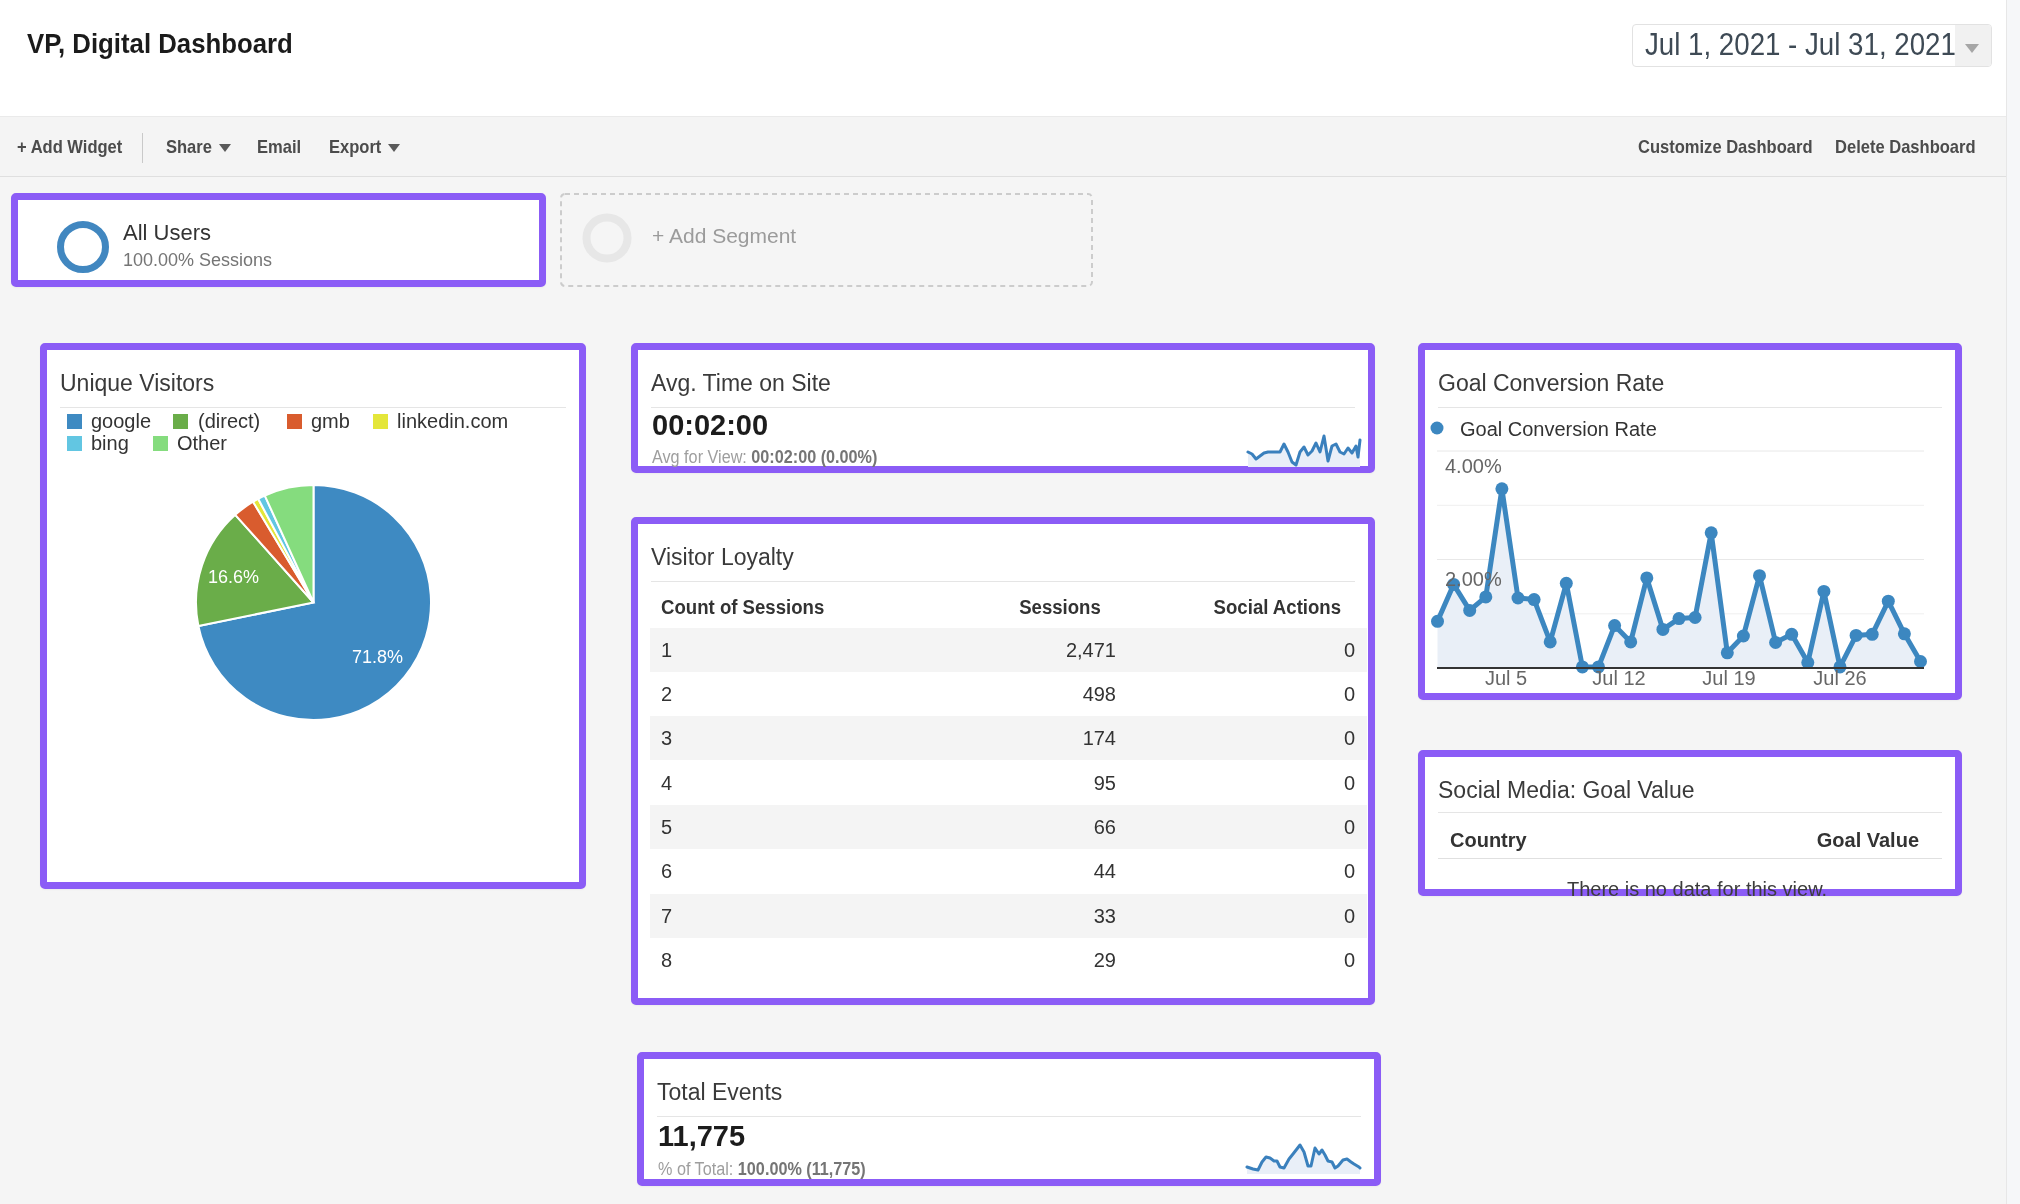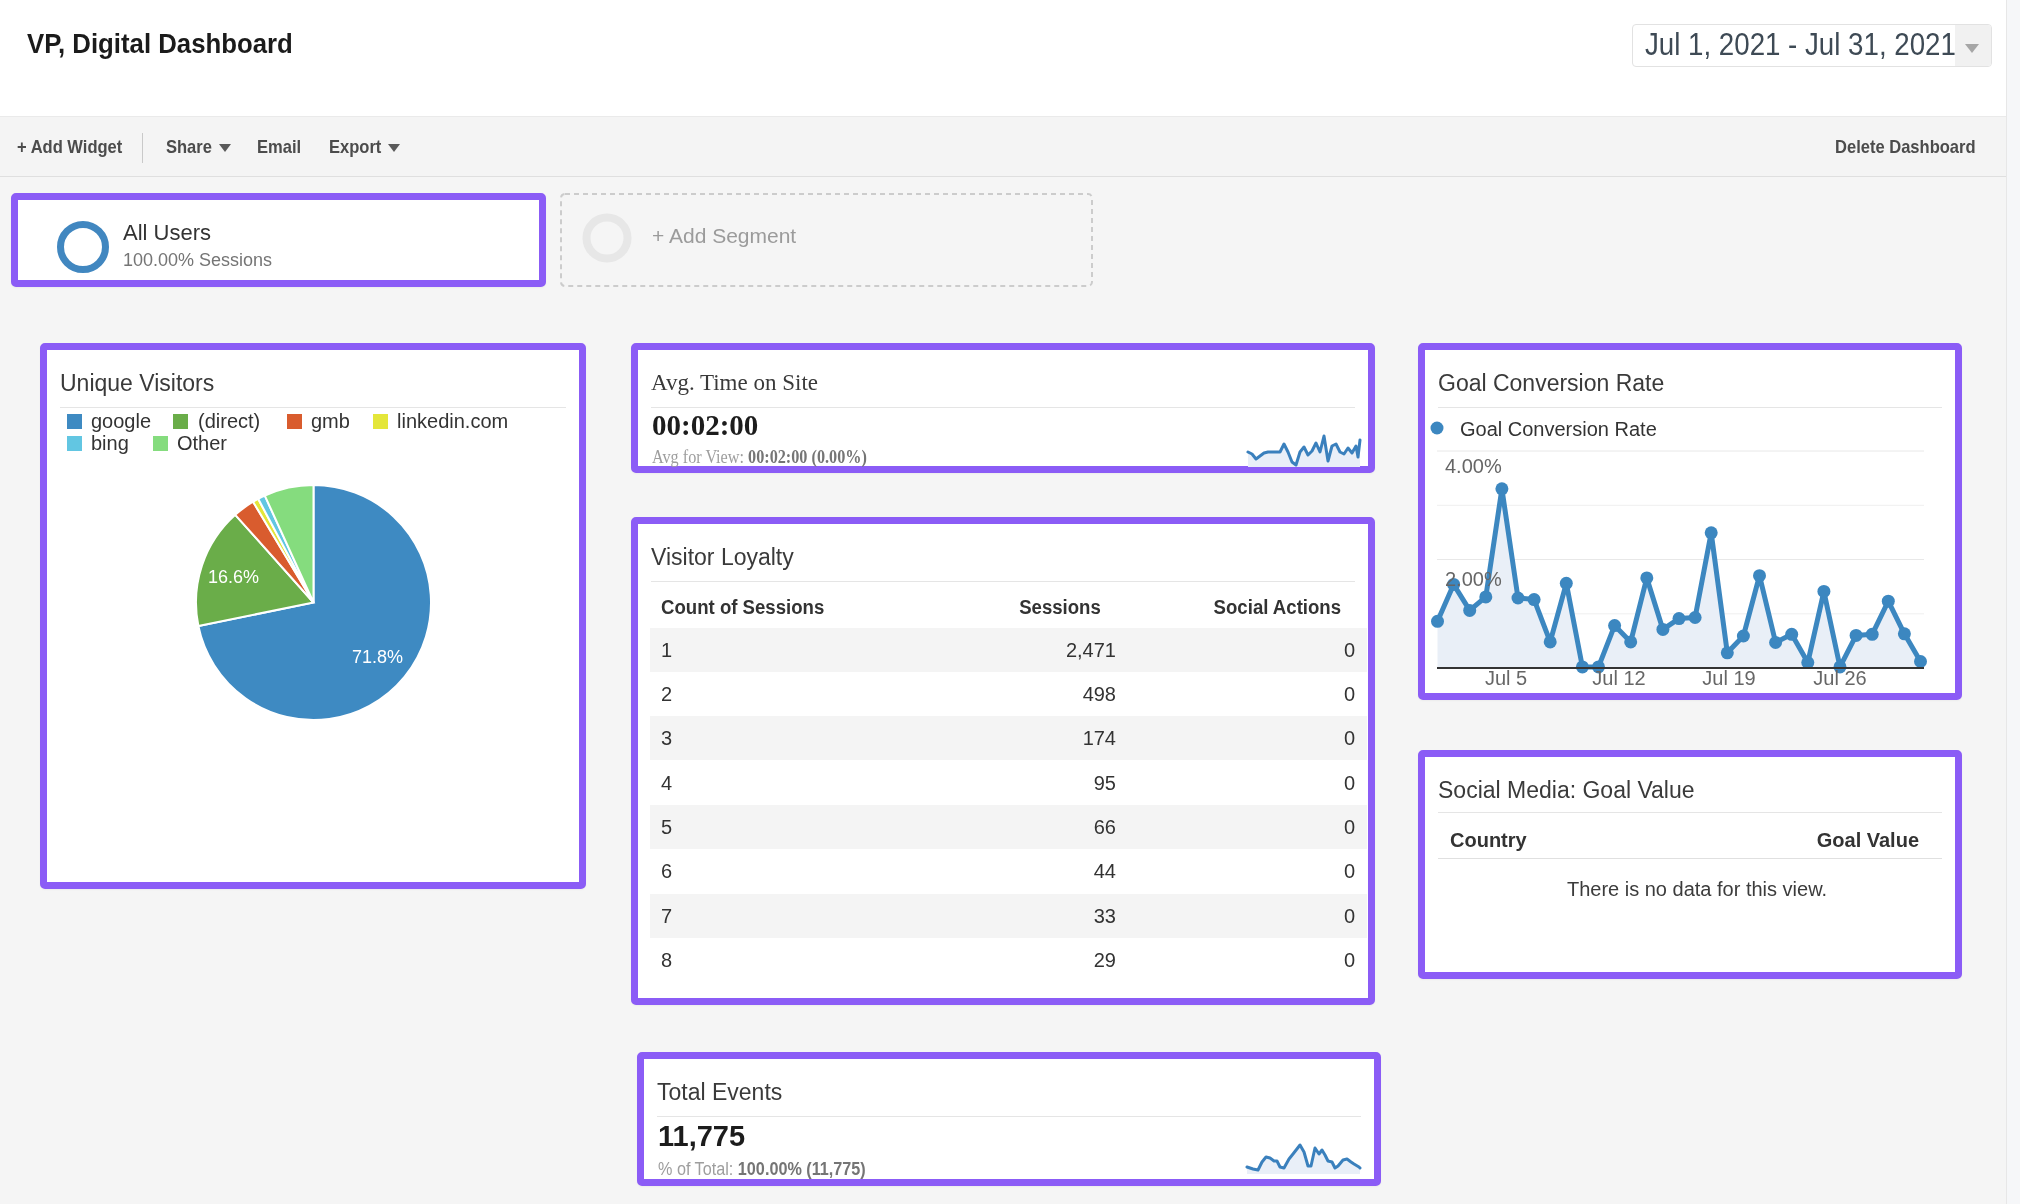--- a/index.html
+++ b/index.html
@@ -50,20 +50,21 @@
 </div>
 
 <div id="toolbar">
   <div class="tb" style="left:17px;"><span class="tbx">+ Add Widget</span></div>
   <div id="tbsep"></div>
   <div class="tb" style="left:166px;"><span class="tbx">Share</span></div>
   <div class="caret" style="left:219px;"></div>
   <div class="tb" style="left:257px;"><span class="tbx">Email</span></div>
   <div class="tb" style="left:329px;"><span class="tbx">Export</span></div>
   <div class="caret" style="left:388px;"></div>
+  <div class="tb" style="left:1638px;"><span class="tbx">Customize Dashboard</span></div>
   <div class="tb" style="left:1835px;"><span class="tbx">Delete Dashboard</span></div>
 </div>
 
 <div id="content">
 
   <div class="card" id="seg1">
     <svg width="62" height="62" style="position:absolute;left:34px;top:16px;">
       <circle cx="31" cy="31" r="22.5" fill="none" stroke="#4187c0" stroke-width="7"></circle>
     </svg>
     <div style="position:absolute;left:105px;top:20px;font-size:22px;color:#333;">All Users</div>
@@ -101,21 +102,21 @@
       <path d="M313.5 602.5 L198.37 625.97 A117.5 117.5 0 0 1 235.24 514.85 Z" fill="#6aad49" stroke="#fff" stroke-width="2"></path>
       <path d="M313.5 602.5 L235.24 514.85 A117.5 117.5 0 0 1 253.05 501.74 Z" fill="#d95c2e" stroke="#fff" stroke-width="2"></path>
       <path d="M313.5 602.5 L253.05 501.74 A117.5 117.5 0 0 1 258.19 498.83 Z" fill="#e4e63a" stroke="#fff" stroke-width="2"></path>
       <path d="M313.5 602.5 L258.19 498.83 A117.5 117.5 0 0 1 264.81 495.56 Z" fill="#62c6e2" stroke="#fff" stroke-width="2"></path>
       <path d="M313.5 602.5 L264.81 495.56 A117.5 117.5 0 0 1 313.50 485.00 Z" fill="#85dc7e" stroke="#fff" stroke-width="2"></path>
       <text x="352" y="663" font-size="18" fill="#fff">71.8%</text>
       <text x="208" y="583" font-size="18" fill="#fff">16.6%</text>
     </g>
   </svg>
 
-  <div class="card" id="avg" style="left:631px; top:166px; width:744px; height:130px;font-family:Liberation Serif, serif;">
+  <div class="card" id="avg" style="left:631px; top:166px; width:744px; height:130px;">
     <div class="ctitle">Avg. Time on Site</div>
     <div class="csep"></div>
     <div class="bignum" style="top:59px;">00:02:00</div>
     <div class="subline" style="top:97px;">Avg for View: <b>00:02:00 (0.00%)</b></div>
   </div>
   <svg class="abs" style="left:1240px;top:243px;" width="130" height="55" viewBox="1240 420 130 55">
     <path d="M1248,467 L1248,452 L1252,454 L1256,459 L1260,456 L1264,453 L1268,452 L1272,452 L1276,452 L1280,452 L1284,444 L1288,452 L1292,462 L1296,465 L1300,452 L1304,447 L1308,455 L1312,451 L1316,443 L1320,452 L1324,436 L1328,461 L1332,446 L1336,444 L1340,452 L1344,454 L1348,448 L1352,453 L1356,446 L1358,457 L1360,440 L1360,467 Z" fill="#e9eff8"></path>
     <polyline points="1248,452 1252,454 1256,459 1260,456 1264,453 1268,452 1272,452 1276,452 1280,452 1284,444 1288,452 1292,462 1296,465 1300,452 1304,447 1308,455 1312,451 1316,443 1320,452 1324,436 1328,461 1332,446 1336,444 1340,452 1344,454 1348,448 1352,453 1356,446 1358,457 1360,440" fill="none" stroke="#3a80bd" stroke-width="3" stroke-linejoin="round" stroke-linecap="round"></polyline>
   </svg>
 
@@ -228,21 +229,21 @@
       </g>
       <line x1="1437" y1="668" x2="1924" y2="668" stroke="#333" stroke-width="2"></line>
       <text x="1445" y="586" font-size="20" fill="#666">2.00%</text>
       <text x="1506" y="685" font-size="20" fill="#666" text-anchor="middle">Jul 5</text>
       <text x="1619" y="685" font-size="20" fill="#666" text-anchor="middle">Jul 12</text>
       <text x="1729" y="685" font-size="20" fill="#666" text-anchor="middle">Jul 19</text>
       <text x="1840.0" y="685" font-size="20" fill="#666" text-anchor="middle">Jul 26</text>
     </g>
   </svg>
 
-  <div class="card" id="sm" style="left:1418px; top:573px; width:544px; height:229px;">
+  <div class="card" id="sm" style="left:1418px; top:573px; width:544px; height:146px;">
     <div class="ctitle">Social Media: Goal Value</div>
     <div class="csep" style="top:55px;"></div>
     <div style="position:absolute;left:25px;top:72px;font-size:20px;font-weight:bold;color:#333;">Country</div>
     <div style="position:absolute;right:36px;top:72px;font-size:20px;font-weight:bold;color:#333;">Goal Value</div>
     <div style="position:absolute;left:13px;right:13px;top:101px;height:1px;background:#e0e0e0;"></div>
     <div style="position:absolute;left:0;width:544px;top:121px;font-size:20px;color:#3c3c3c;text-align:center;">There is no data for this view.</div>
   </div>
 </div>
 <div id="gutter"></div>
 

